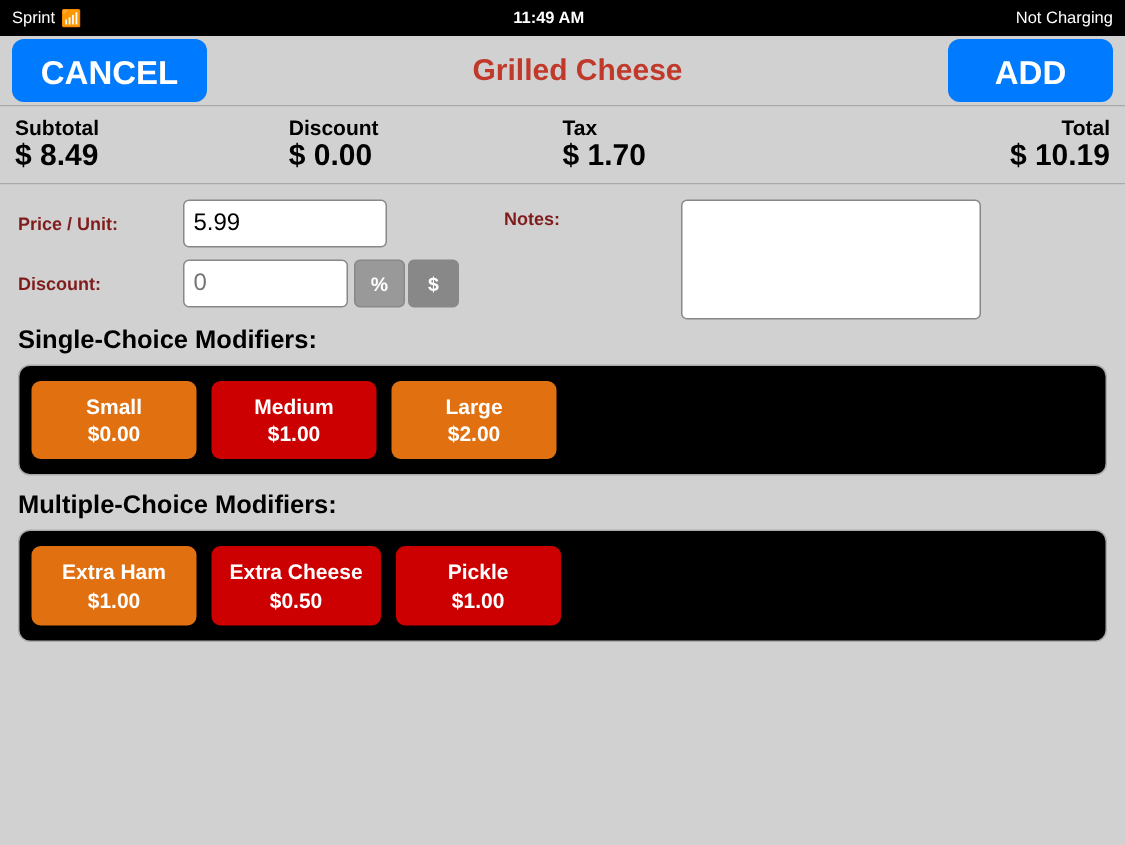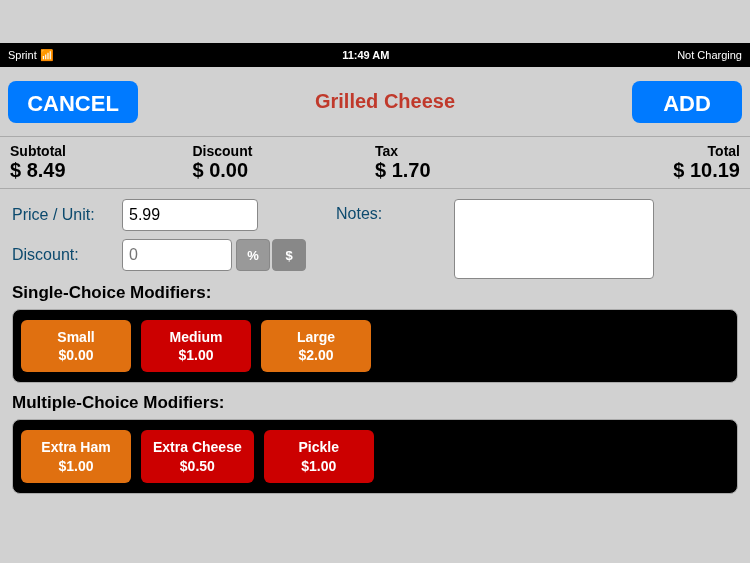--- a/index.html
+++ b/index.html
@@ -14,31 +14,30 @@
     
     .status-bar {
       background: #000;
       color: #fff;
       height: 20px;
       display: flex;
       align-items: center;
       justify-content: space-between;
       padding: 12px 8px;
       font-size: 11px;
-      margin-top: 43px;
     }
     .status-bar-left { display: flex; align-items: center; gap: 4px; }
     .status-bar-center { font-weight: 600; }
     .status-bar-right { font-size: 11px; }
 
     
     .header {
       background: #d1d1d1;
       border-bottom: 1px solid #aaa;
-      height: 70px;
+      height: 47px;
       display: flex;
       align-items: center;
       justify-content: space-between;
       padding: 6px 8px;
     }
     .cancel-btn {
       background: #007aff;
       color: #fff;
       border: none;
       border-radius: 8px;
@@ -101,23 +100,23 @@
     .main-area {
       background: #d1d1d1;
       padding: 10px 12px 4px 12px;
     }
     .form-row {
       display: flex;
       align-items: center;
       margin-bottom: 8px;
     }
     .form-label {
-      font-size: 16px;
-      font-weight: 400;
-      color: #0c4a6e;
+      font-size: 12px;
+      font-weight: 700;
+      color: #7f1d1d;
       width: 110px;
       min-width: 110px;
     }
     .form-input {
       border: 1px solid #888;
       border-radius: 4px;
       background: #fff;
       height: 32px;
       padding: 4px 6px;
       font-size: 16px;

